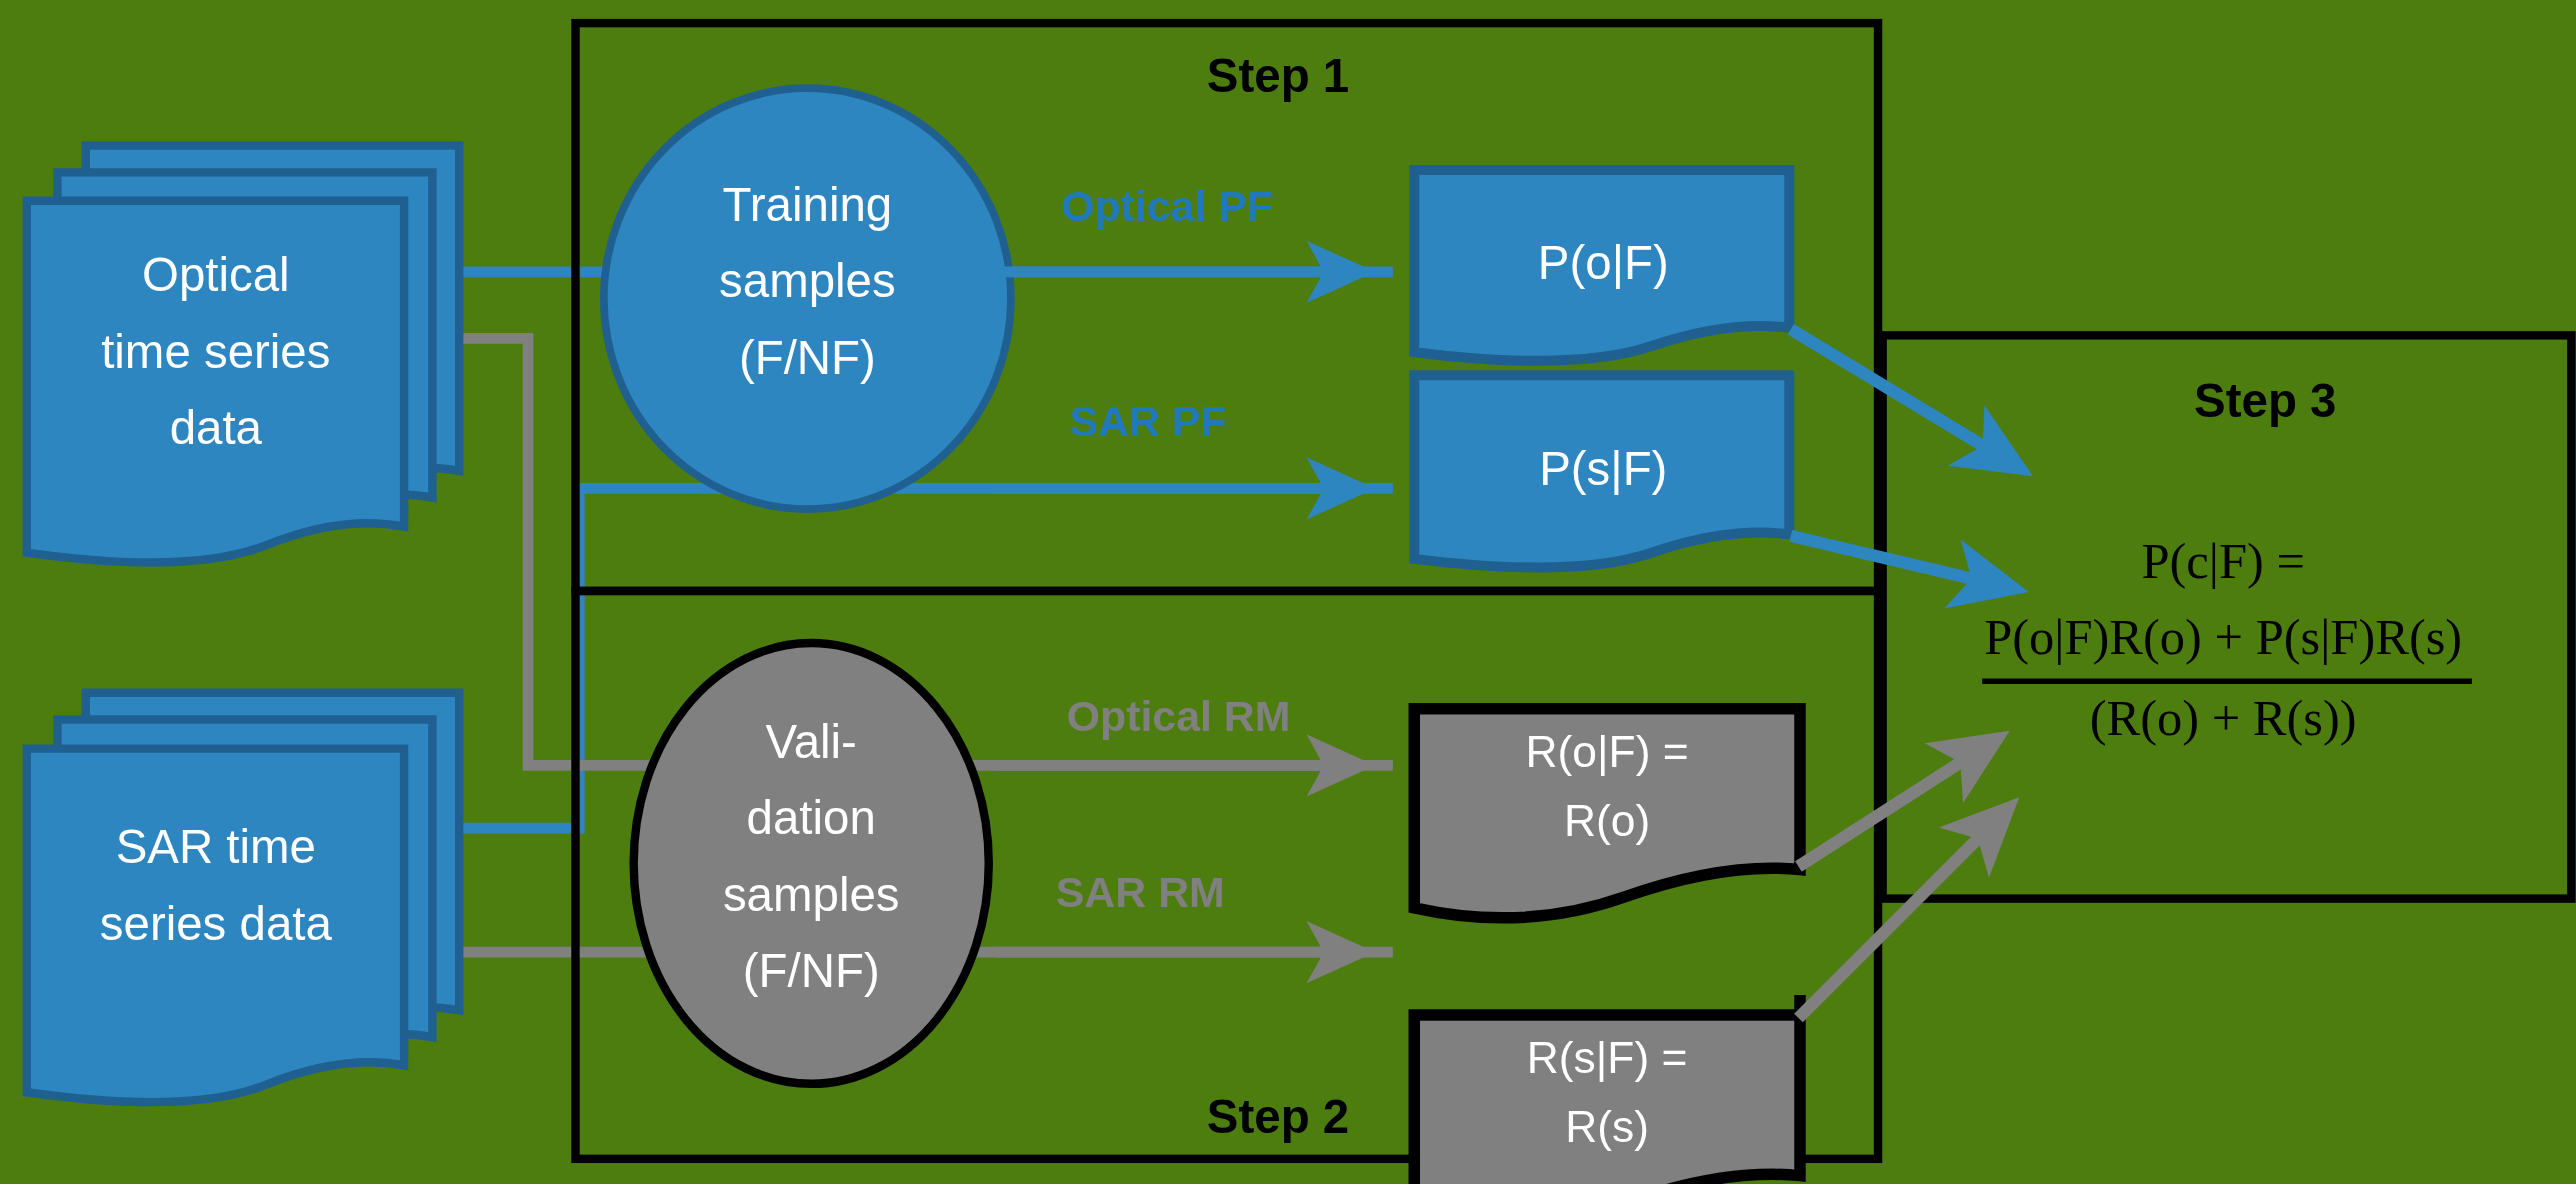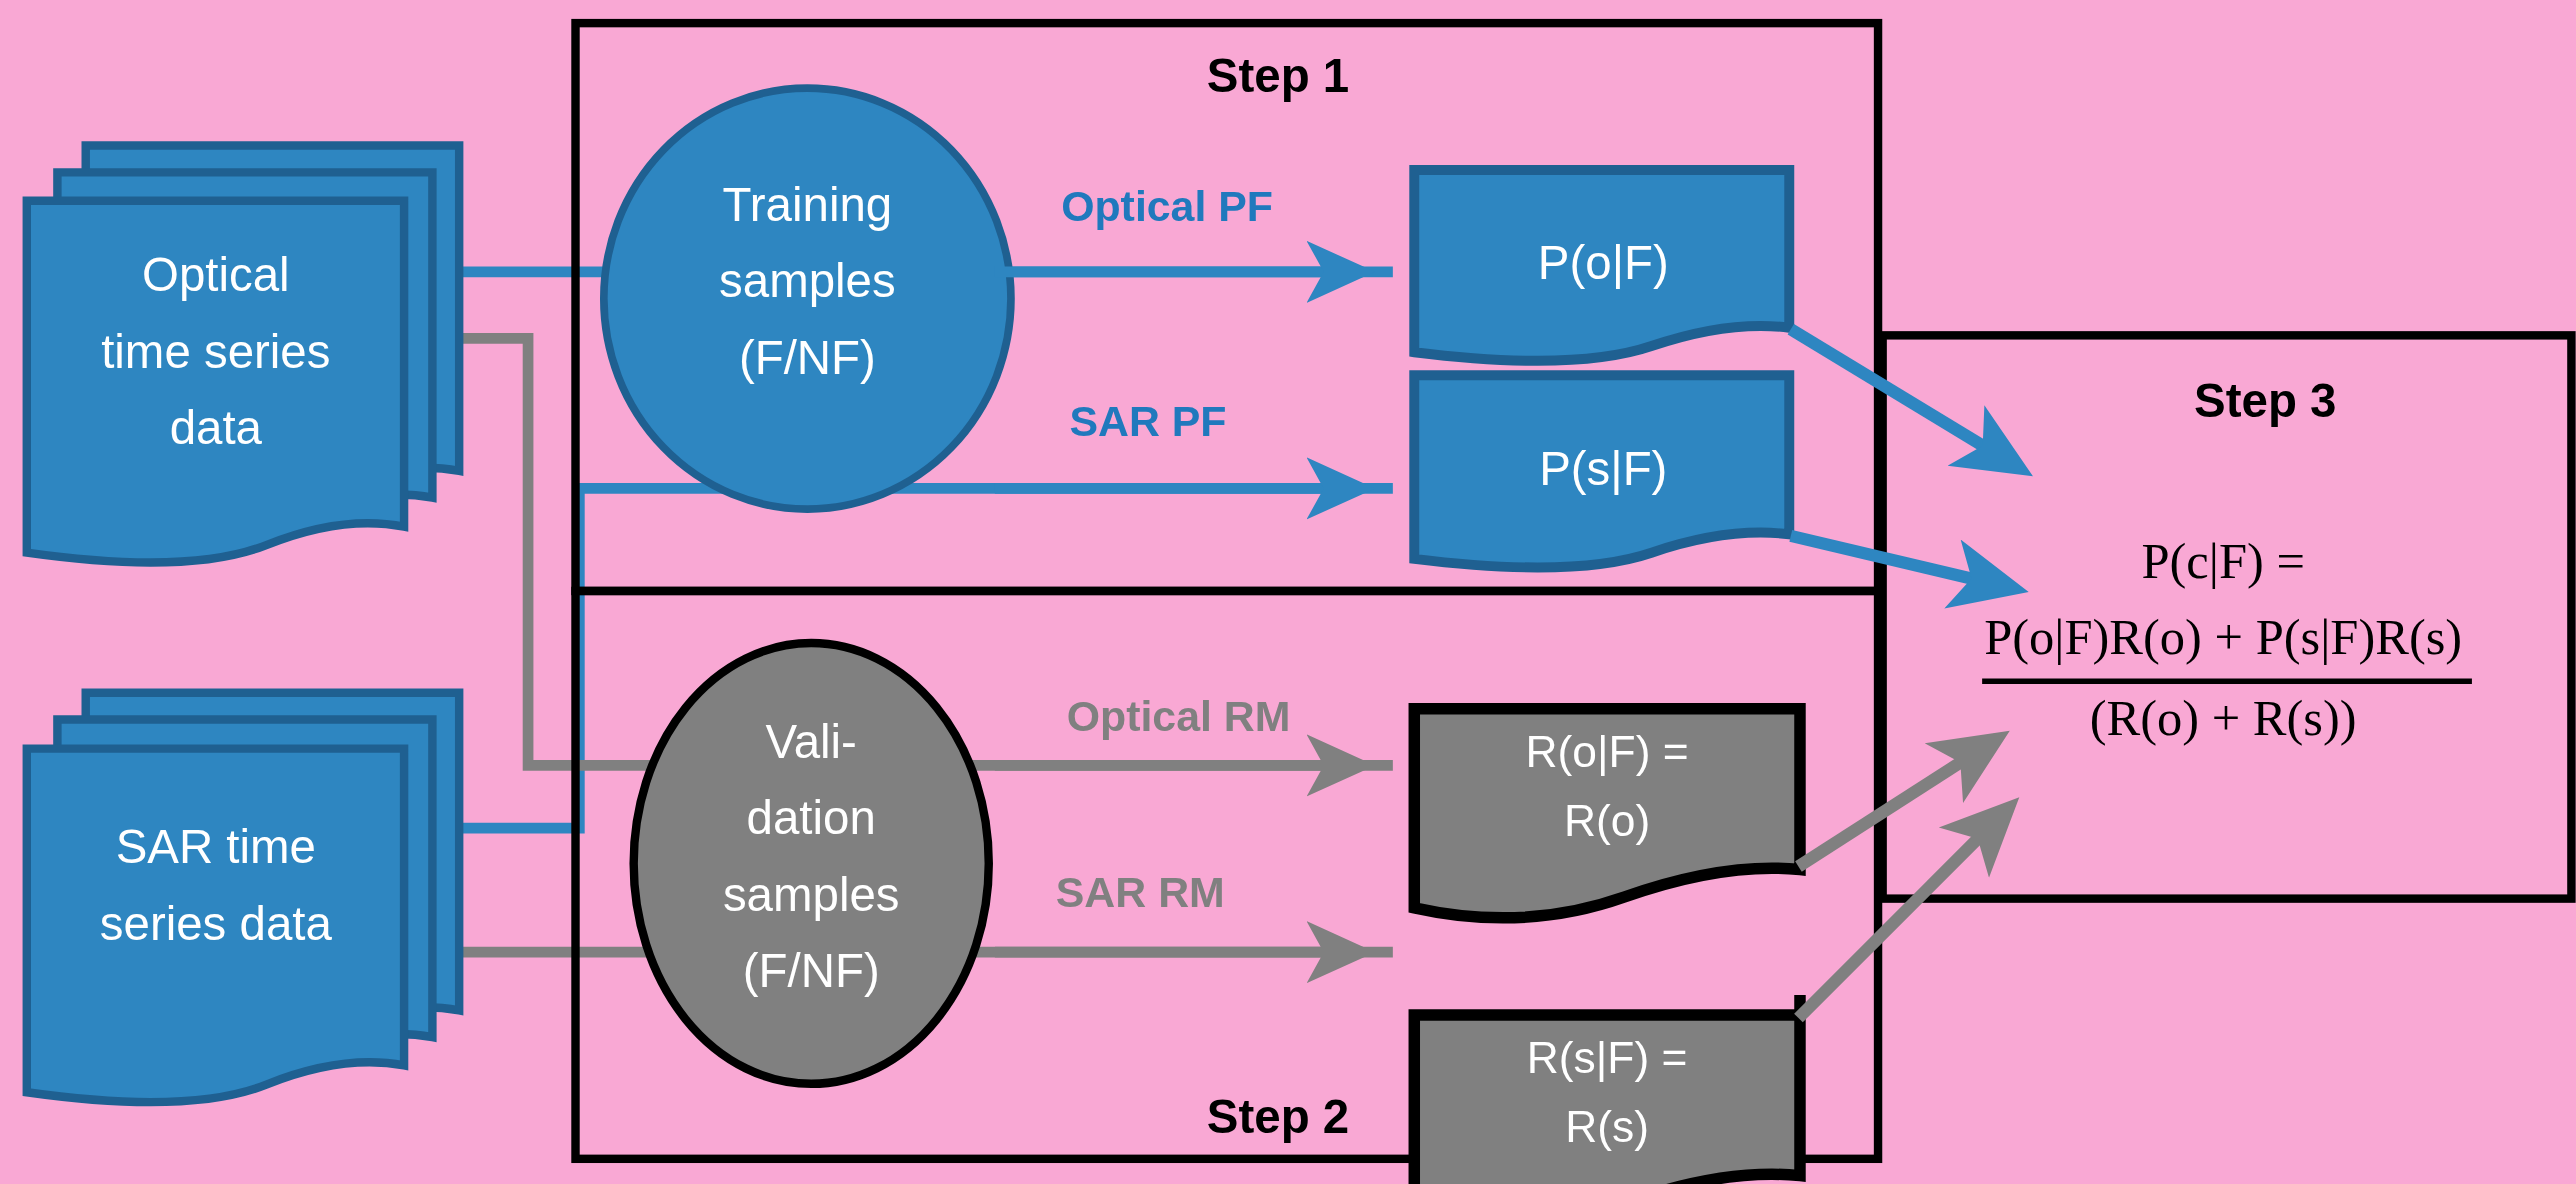--- a/index.html
+++ b/index.html
@@ -1,16 +1,16 @@
 <!DOCTYPE html>
 <html style="font-size:12.2px"><head>
 <meta charset="utf-8">
 <style>
   html,body{margin:0;padding:0;background:#ffffff;}
-  #stage{position:relative;width:2576px;height:1185px;background:#f9a8d4;
+  #stage{position:relative;width:2576px;height:1185px;background:#4d7c0f;
          font-family:"Liberation Sans", sans-serif;overflow:hidden;}
   svg{position:absolute;top:0;left:0;width:2576px;height:1185px;}
   .doc-label{fill:#ffffff;font-family:"Liberation Sans", sans-serif;font-size:62px;text-anchor:middle;}
   .doc-label-sm{fill:#ffffff;font-family:"Liberation Sans", sans-serif;font-size:58px;text-anchor:middle;}
   .ell-label{fill:#ffffff;font-family:"Liberation Sans", sans-serif;font-size:62px;text-anchor:middle;}
   .step-title{fill:#000000;font-family:"Liberation Sans", sans-serif;font-size:62px;font-weight:bold;text-anchor:middle;}
   .conn-label-blue{fill:#2079bd;font-family:"Liberation Sans", sans-serif;font-size:56px;font-weight:bold;text-anchor:middle;}
   .conn-label-gray{fill:#808080;font-family:"Liberation Sans", sans-serif;font-size:56px;font-weight:bold;text-anchor:middle;}
   .formula{fill:#000000;font-family:"Liberation Serif", serif;font-size:66px;text-anchor:middle;}
 </style>

